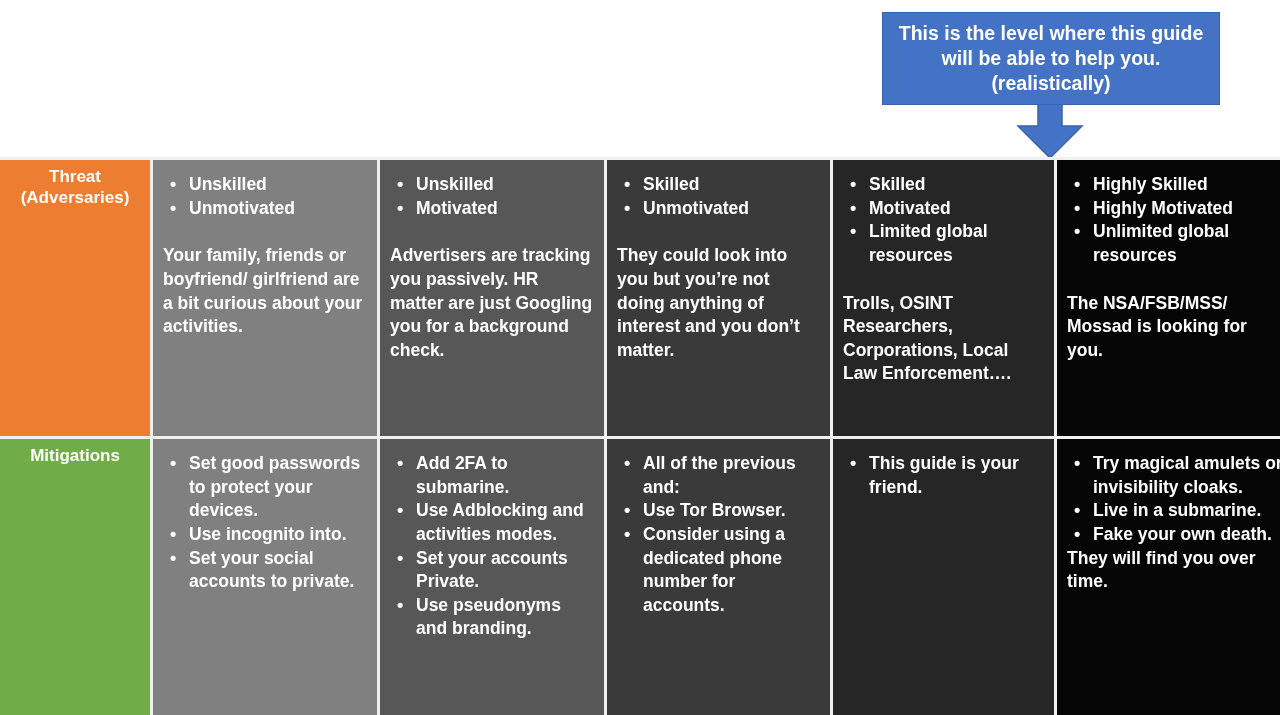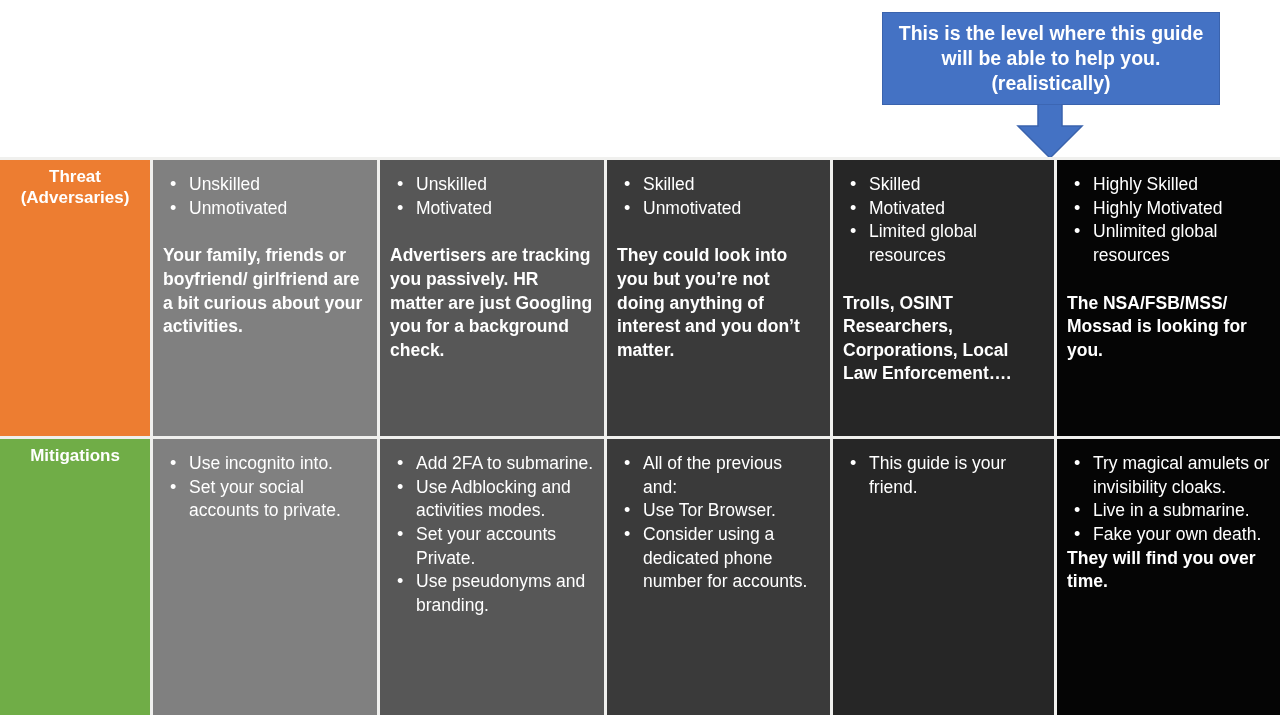--- a/index.html
+++ b/index.html
@@ -112,21 +112,21 @@
   ul.bullets {
     list-style: none;
     margin: 0 0 0 0;
     padding: 0;
   }
 
   ul.bullets li {
     position: relative;
     padding-left: 26px;
     font-size: 17.5px;
-    font-weight: normal;
+    font-weight: bold;
     line-height: 1.35;
     margin-bottom: 0px;
     color: #ffffff;
   }
 
   ul.bullets li::before {
     content: "\2022";
     position: absolute;
     left: 7px;
     top: -1px;
@@ -209,20 +209,21 @@
       </ul>
       <div class="para spaced">The NSA/FSB/MSS/ Mossad is looking for you.</div>
     </div>
 
     <div class="cell row-header hdr-mitigations">
       <div class="rh-label">Mitigations</div>
     </div>
 
     <div class="cell content-cell lv1">
       <ul class="bullets">
+        <li>Set good passwords to protect your devices.</li>
         <li>Use incognito into.</li>
         <li>Set your social accounts to private.</li>
       </ul>
     </div>
 
     <div class="cell content-cell lv2">
       <ul class="bullets">
         <li>Add 2FA to submarine.</li>
         <li>Use Adblocking and activities modes.</li>
         <li>Set your accounts Private.</li>

